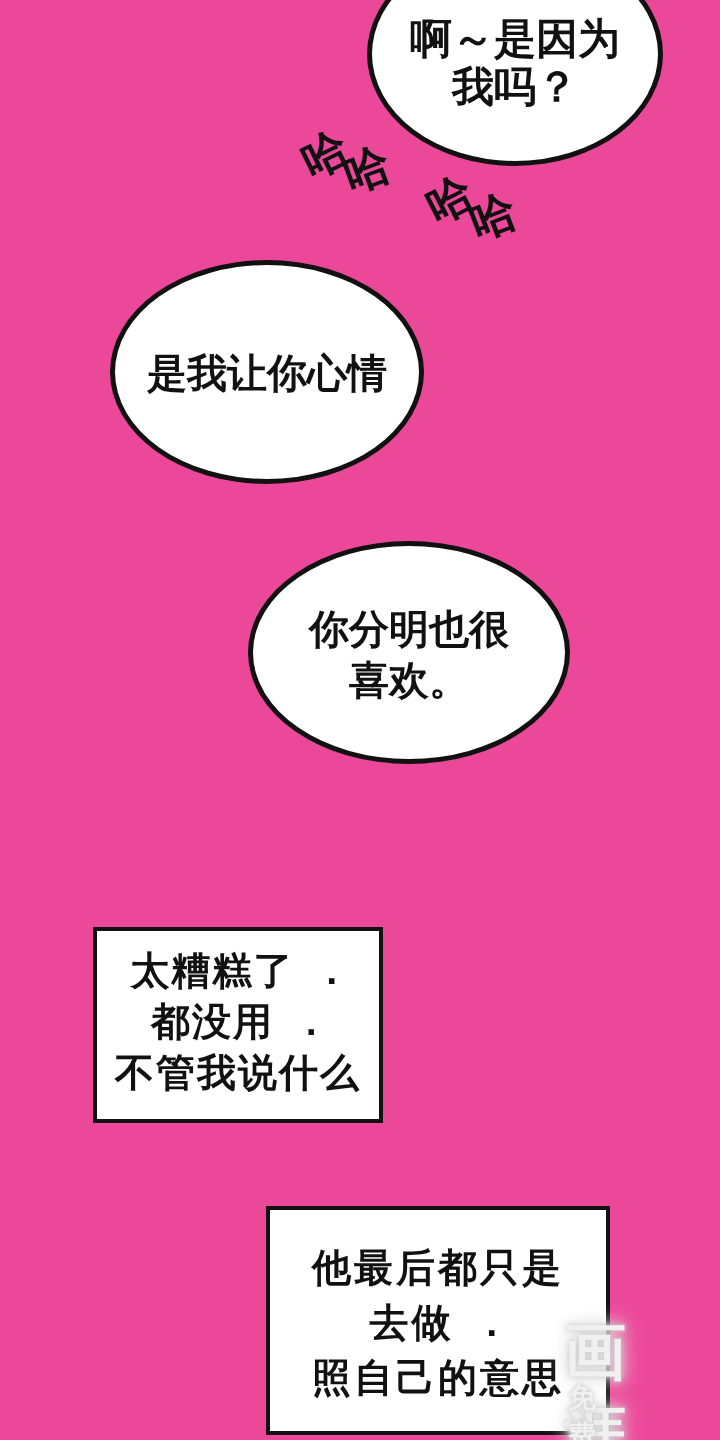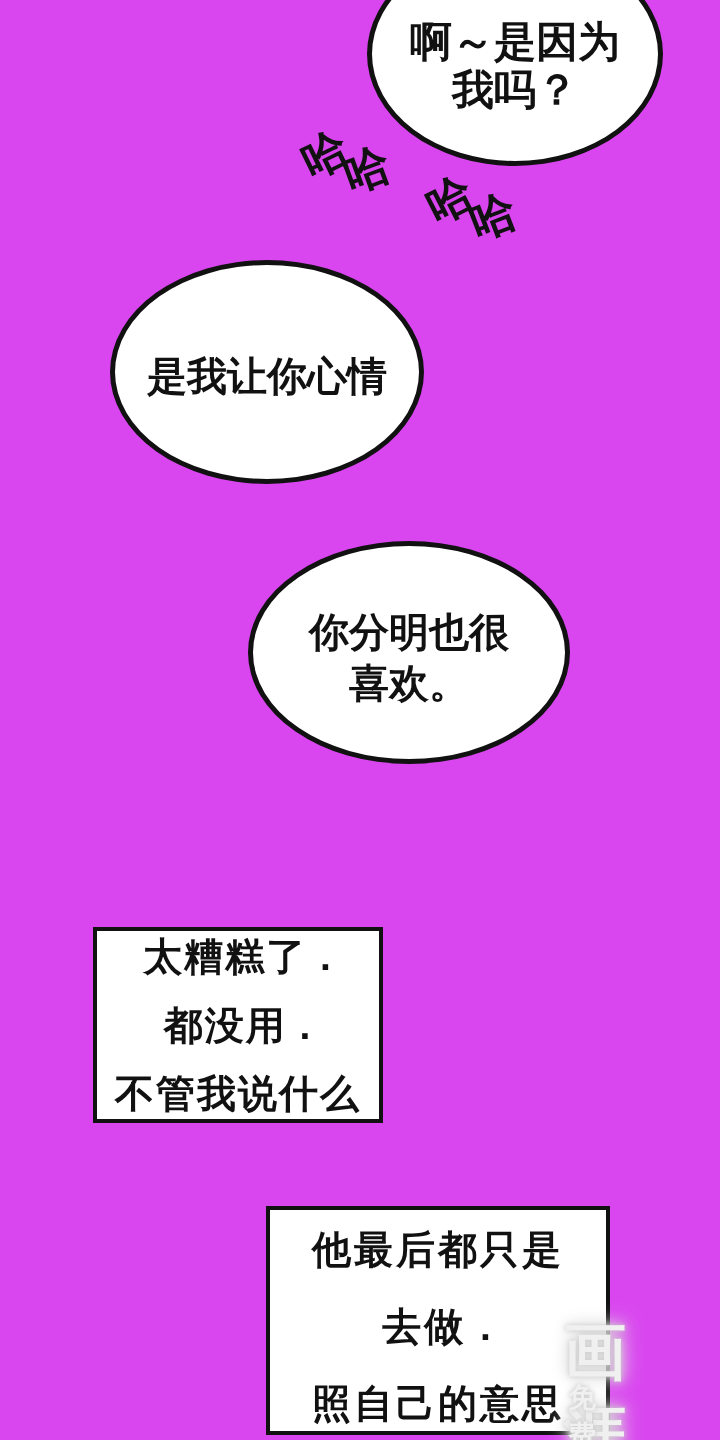--- a/index.html
+++ b/index.html
@@ -2,23 +2,23 @@
 <html><head>
 <meta charset="utf-8">
 <style>
   * { margin: 0; padding: 0; box-sizing: border-box; }
   html, body { background: #ffffff; }
 
   .page {
     position: relative;
     width: 720px;
     height: 1440px;
-    background: #d946ef;
+    background: #ec4899;
     overflow: hidden;
-    font-family: Liberation Sans, sans-serif;
+    font-family: Liberation Mono, monospace;
     color: #111111;
   }
 
   .bubble {
     position: absolute;
     display: flex;
     flex-direction: column;
     align-items: center;
     justify-content: center;
     text-align: center;
@@ -26,21 +26,20 @@
     background: #ffffff;
   }
   .bubble .line { white-space: nowrap; }
 
   .ellipse {
     border: 5px solid #111111;
     border-radius: 50%;
   }
   .rect {
     border: 4px solid #111111;
-    justify-content: space-between;
   }
 
   
   .b1 {
     left: 367px; top: -58px; width: 296px; height: 224px;
     font-size: 42px; line-height: 48px; padding-top: 24px;
   }
   
   .b2 {
     left: 110px; top: 260px; width: 314px; height: 224px;

